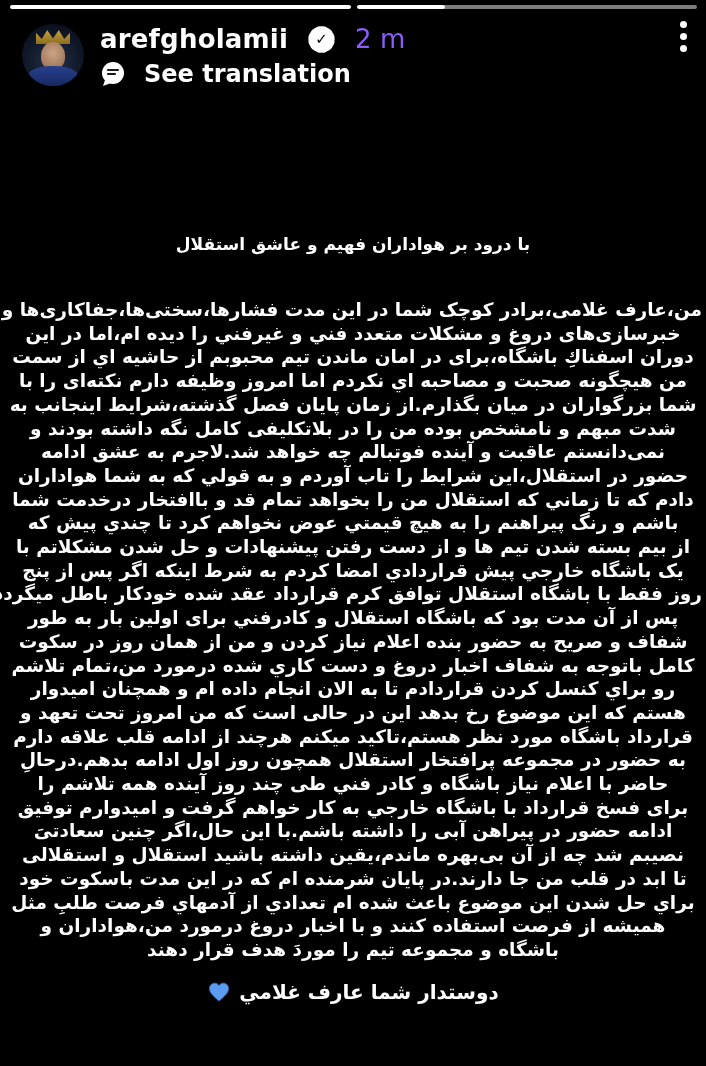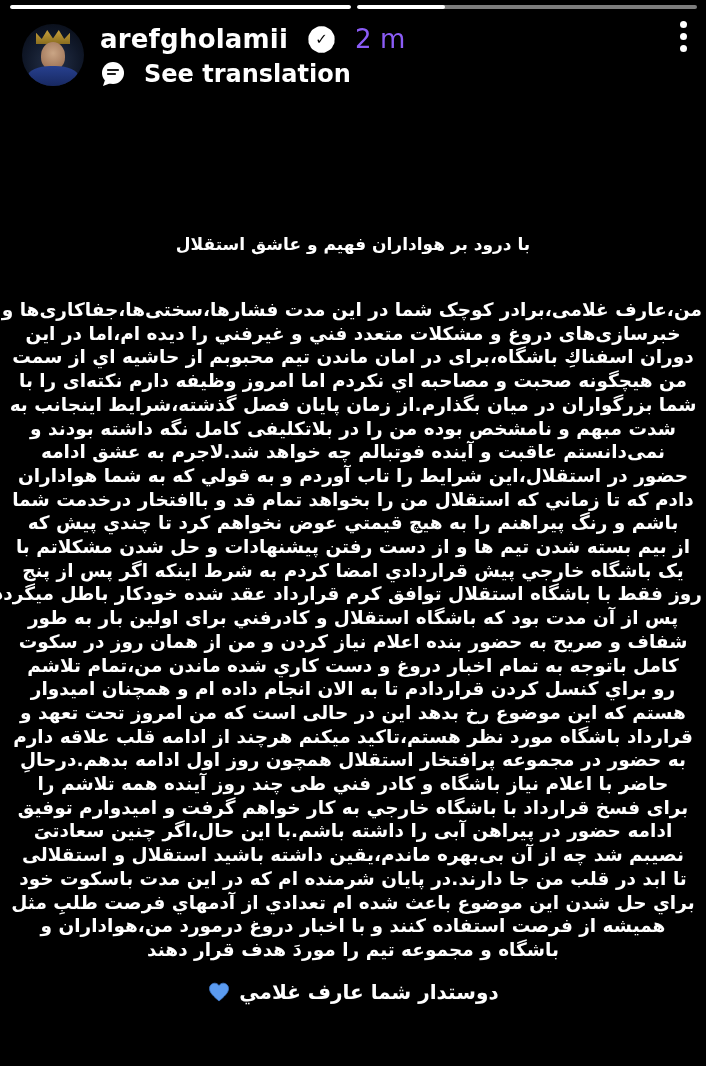--- a/index.html
+++ b/index.html
@@ -141,21 +141,21 @@
     <div class="body-line">شدت مبهم و نامشخص بوده من را در بلاتکليفى کامل نگه داشته بودند و</div>
     <div class="body-line">نمی‌دانستم عاقبت و آينده فوتبالم چه خواهد شد.لاجرم به عشق ادامه</div>
     <div class="body-line">حضور در استقلال،اين شرايط را تاب آوردم و به قولي که به شما هواداران</div>
     <div class="body-line">دادم که تا زماني که استقلال من را بخواهد تمام قد و باافتخار درخدمت شما</div>
     <div class="body-line">باشم و رنگ پيراهنم را به هيچ قيمتي عوض نخواهم کرد تا چندي پيش که</div>
     <div class="body-line">از بيم بسته شدن تيم ها و از دست رفتن پيشنهادات و حل شدن مشکلاتم با</div>
     <div class="body-line">يک باشگاه خارجي پيش قراردادي امضا کردم به شرط اينکه اگر پس از پنج</div>
     <div class="body-line">روز فقط با باشگاه استقلال توافق كرم قرارداد عقد شده خودکار باطل ميگردد</div>
     <div class="body-line">پس از آن مدت بود که باشگاه استقلال و کادرفني برای اولين بار به طور</div>
     <div class="body-line">شفاف و صريح به حضور بنده اعلام نياز کردن و من از همان روز در سکوت</div>
-    <div class="body-line">کامل باتوجه به تمام اخبار دروغ و دست کاري شده ماندن من،تمام تلاشم</div>
+    <div class="body-line">کامل باتوجه به شفاف اخبار دروغ و دست کاري شده درمورد من،تمام تلاشم</div>
     <div class="body-line">رو براي کنسل کردن قراردادم تا به الان انجام داده ام و همچنان اميدوار</div>
     <div class="body-line">هستم که اين موضوع رخ بدهد اين در حالى است که من امروز تحت تعهد و</div>
     <div class="body-line">قرارداد باشگاه مورد نظر هستم،تاکيد ميکنم هرچند از ادامه قلب علاقه دارم</div>
     <div class="body-line">به حضور در مجموعه پرافتخار استقلال همچون روز اول ادامه بدهم.درحالِ</div>
     <div class="body-line">حاضر با اعلام نياز باشگاه و کادر فني طى چند روز آينده همه تلاشم را</div>
     <div class="body-line">برای فسخ قرارداد با باشگاه خارجي به کار خواهم گرفت و اميدوارم توفيق</div>
     <div class="body-line">ادامه حضور در پيراهن آبی را داشته باشم.با اين حال،اگر چنين سعادتىَ</div>
     <div class="body-line">نصيبم شد چه از آن بی‌بهره ماندم،يقين داشته باشيد استقلال و استقلالى</div>
     <div class="body-line">تا ابد در قلب من جا دارند.در پايان شرمنده ام که در اين مدت باسکوت خود</div>
     <div class="body-line">براي حل شدن اين موضوع باعث شده ام تعدادي از آدمهاي فرصت طلبِ مثل</div>

